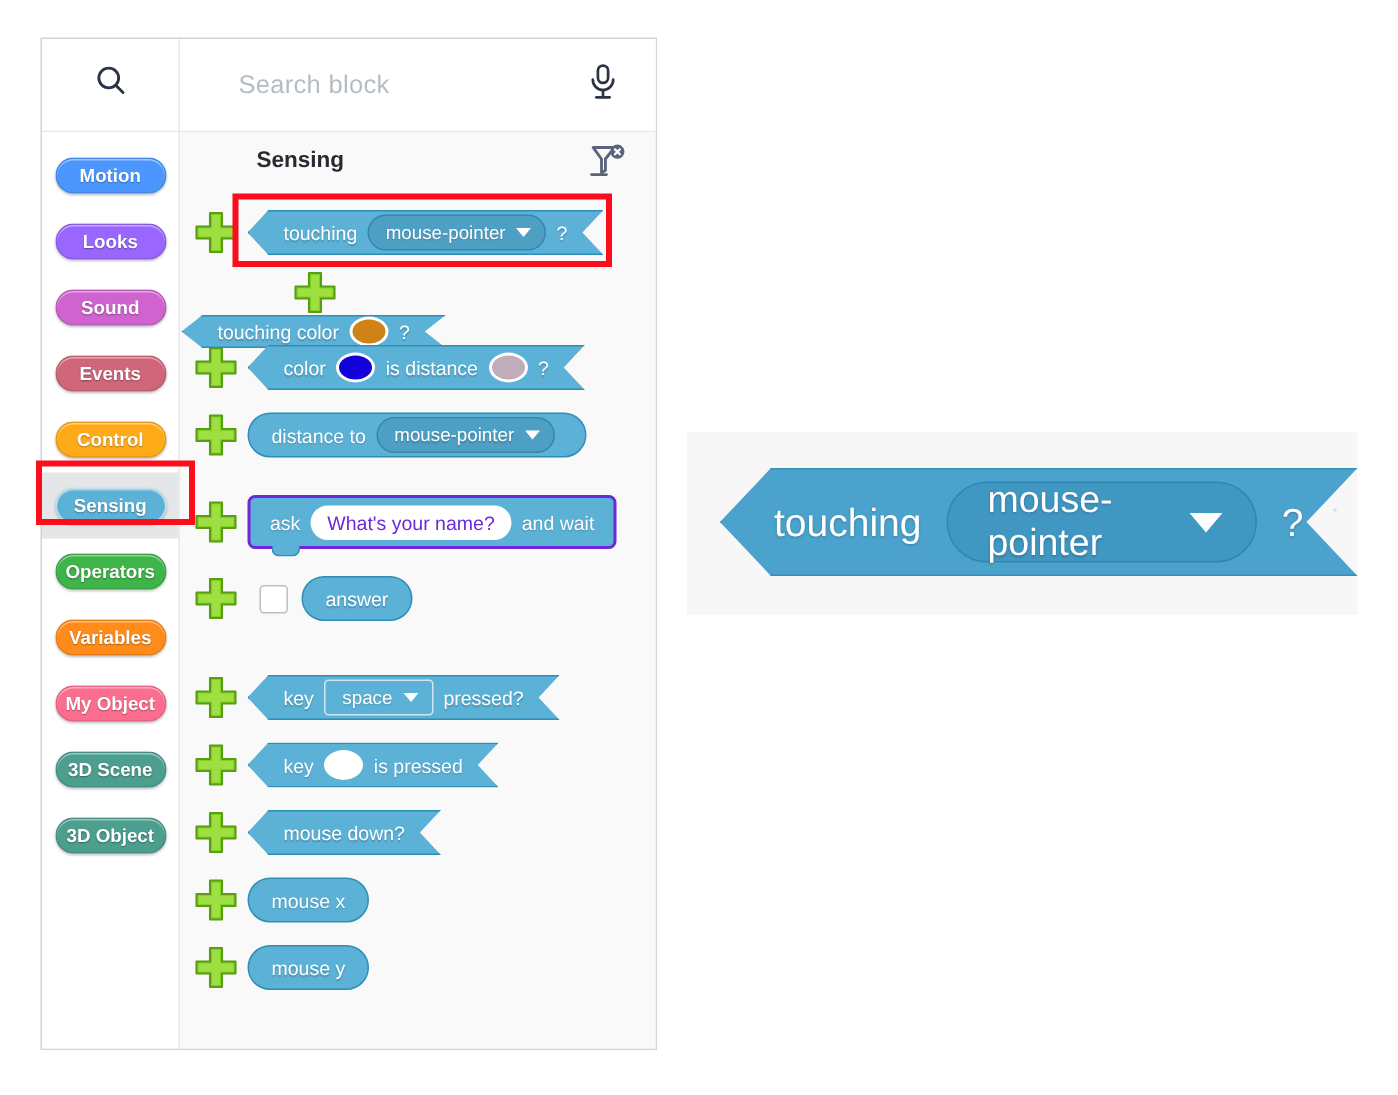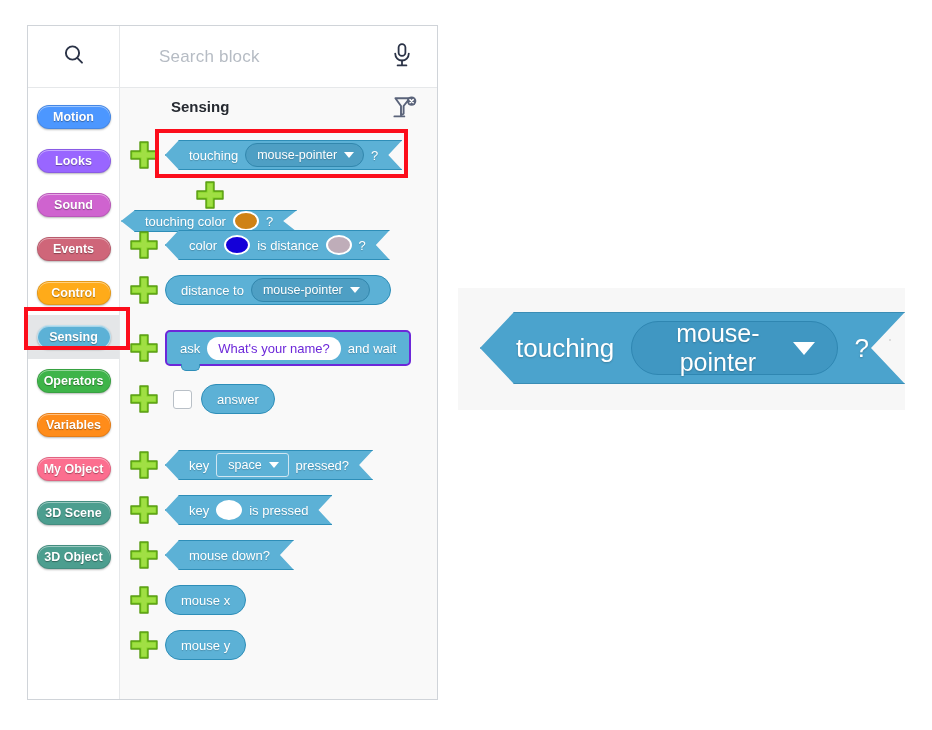--- a/index.html
+++ b/index.html
@@ -1,17 +1,17 @@
 <!DOCTYPE html>
 <html><head>
 <meta charset="utf-8">
 <style>
   html,body{margin:0;padding:0;background:#ffffff;}
   body{width:932px;height:730px;font-family:"Liberation Sans",sans-serif;-webkit-font-smoothing:antialiased;}
-  #root{position:relative;width:932px;height:730px;overflow:hidden;background:#fff;text-align:center;}
+  #root{position:relative;width:932px;height:730px;overflow:hidden;background:#fff;}
 
   
   .toolbox{
     position:absolute;left:27px;top:25px;width:411px;height:675px;
     background:#f9f9f9;border:1px solid #d0d4d9;box-sizing:border-box;
   }
   .tb-search-row{
     position:absolute;left:0;top:0;height:62px;width:100%;
     border-bottom:1px solid #e6e8ea;box-sizing:border-box;background:#fff;
   }

